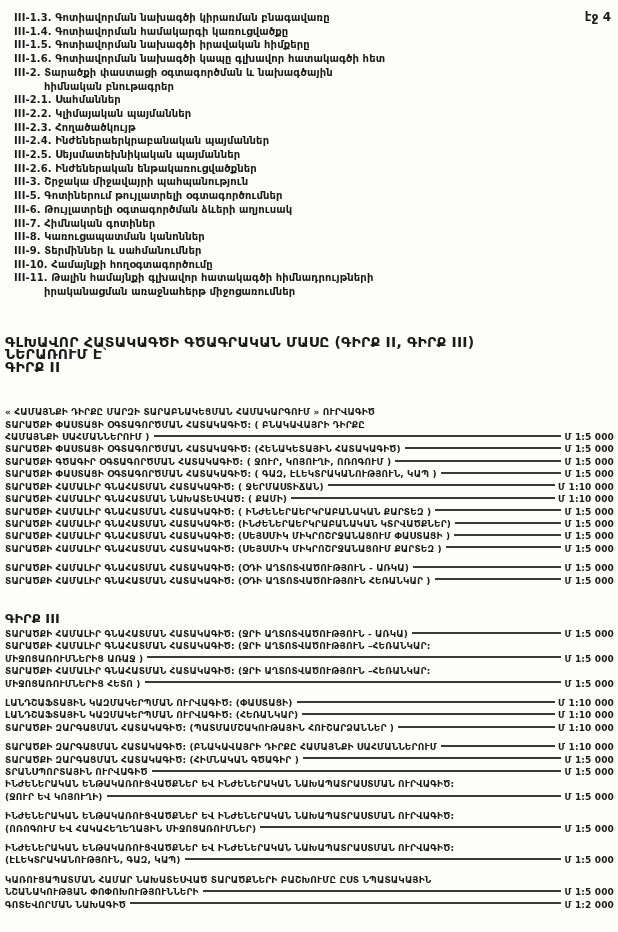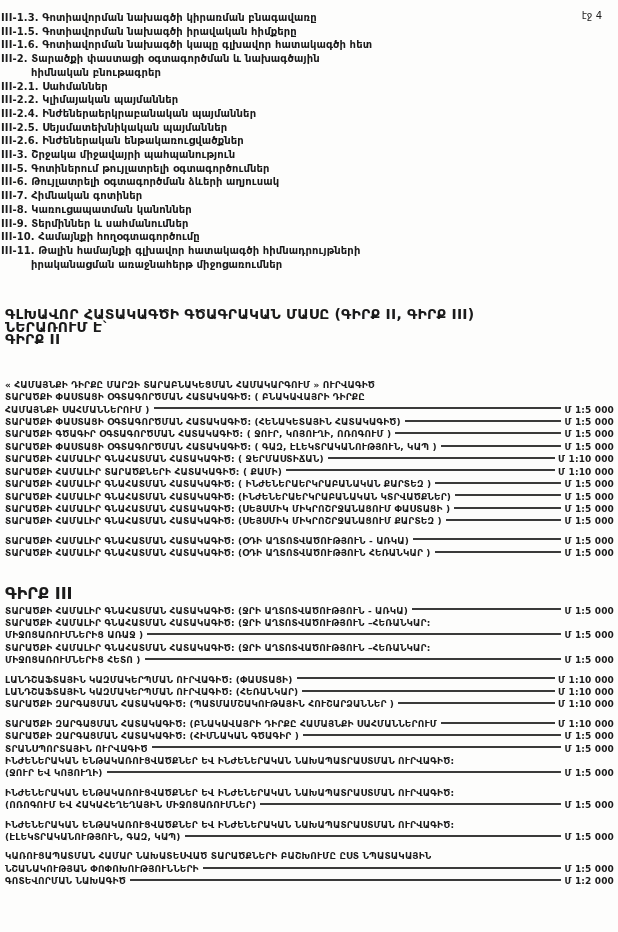--- a/index.html
+++ b/index.html
@@ -7,26 +7,26 @@
     width:618px;height:932px;
     background:#fdfdfc;
     font-family:"DejaVu Sans",sans-serif;
     color:#1b1b1b;
     overflow:hidden;
     position:relative;
     -webkit-font-smoothing:antialiased;
   }
   .page{position:relative;width:618px;height:932px;}
   .page-label{
-    position:absolute;top:10px;right:16px;
-    font-size:10px;font-weight:400;
+    position:absolute;top:10px;right:7px;
+    font-size:12px;font-weight:700;
   }
   
   .toc{
-    padding:11px 0 0 1px;
+    padding:11px 0 0 14px;
     font-size:10px;font-weight:700;
     line-height:13.7px;
     letter-spacing:0.1px;
   }
   .toc-line{white-space:nowrap;}
   .toc-line.indent{padding-left:30px;}
   
   .section-heading{
     margin:37px 0 0 5px;
     font-size:14px;font-weight:700;
@@ -36,21 +36,21 @@
   
   .entries{
     margin:33px 4px 0 5px;
     font-size:9px;font-weight:700;
     line-height:12.4px;
     letter-spacing:0.15px;
   }
   .entries.book3{margin-top:2px;}
   .book3-heading{
     margin:24px 0 0 5px;
-    font-size:16px;font-weight:700;
+    font-size:13px;font-weight:700;
   }
   .entry{margin:0;}
   .entry.gap{margin-top:7px;}
   .entry-line1{white-space:nowrap;overflow:hidden;}
   .entry-row{display:flex;align-items:center;}
   .entry-text{white-space:nowrap;flex:0 1 auto;overflow:hidden;}
   .leader{
     flex:1 1 6px;min-width:6px;
     border-bottom:2px solid #3a3a3a;
     margin:0 3px 3px 4px;
@@ -61,26 +61,28 @@
 </style>
 </head>
 <body>
 
 <div class="page">
 
   <div class="page-label">էջ 4</div>
 
   <div class="toc" id="toc">
       <div class="toc-line">III-1.3. Գոտիավորման նախագծի կիրառման բնագավառը</div>
+      <div class="toc-line">III-1.4. Գոտիավորման համակարգի կառուցվածքը</div>
       <div class="toc-line">III-1.5. Գոտիավորման նախագծի իրավական հիմքերը</div>
       <div class="toc-line">III-1.6. Գոտիավորման նախագծի կապը գլխավոր հատակագծի հետ</div>
       <div class="toc-line">III-2. Տարածքի փաստացի օգտագործման և նախագծային</div>
       <div class="toc-line indent">հիմնական բնութագրեր</div>
       <div class="toc-line">III-2.1. Սահմաններ</div>
       <div class="toc-line">III-2.2. Կլիմայական պայմաններ</div>
+      <div class="toc-line">III-2.3. Հողածածկույթ</div>
       <div class="toc-line">III-2.4. Ինժեներաերկրաբանական պայմաններ</div>
       <div class="toc-line">III-2.5. Սեյսմատեխնիկական պայմաններ</div>
       <div class="toc-line">III-2.6. Ինժեներական ենթակառուցվածքներ</div>
       <div class="toc-line">III-3. Շրջակա միջավայրի պահպանություն</div>
       <div class="toc-line">III-5. Գոտիներում թույլատրելի օգտագործումներ</div>
       <div class="toc-line">III-6. Թույլատրելի օգտագործման ձևերի աղյուսակ</div>
       <div class="toc-line">III-7. Հիմնական գոտիներ</div>
       <div class="toc-line">III-8. Կառուցապատման կանոններ</div>
       <div class="toc-line">III-9. Տերմիններ և սահմանումներ</div>
       <div class="toc-line">III-10. Համայնքի հողօգտագործումը</div>
@@ -131,21 +133,21 @@
       </div>
       <div class="entry">
         <div class="entry-row">
           <span class="entry-text">ՏԱՐԱԾՔԻ ՀԱՄԱԼԻՐ ԳՆԱՀԱՏՄԱՆ ՀԱՏԱԿԱԳԻԾ: ( ՋԵՐՄԱՍՏԻՃԱՆ)</span>
           <span class="leader"></span>
           <span class="scale-label">Մ 1:10 000</span>
         </div>
       </div>
       <div class="entry">
         <div class="entry-row">
-          <span class="entry-text">ՏԱՐԱԾՔԻ ՀԱՄԱԼԻՐ ՏԱՐԱԾՔՆԵՐԻ ՀԱՏԱԿԱԳԻԾ: ( ՔԱՄԻ)</span>
+          <span class="entry-text">ՏԱՐԱԾՔԻ ՀԱՄԱԼԻՐ ԳՆԱՀԱՏՄԱՆ ՆԱԽԱՏԵՍՎԱԾ: ( ՔԱՄԻ)</span>
           <span class="leader"></span>
           <span class="scale-label">Մ 1:10 000</span>
         </div>
       </div>
       <div class="entry">
         <div class="entry-row">
           <span class="entry-text">ՏԱՐԱԾՔԻ ՀԱՄԱԼԻՐ ԳՆԱՀԱՏՄԱՆ ՀԱՏԱԿԱԳԻԾ: ( ԻՆԺԵՆԵՐԱԵՐԿՐԱԲԱՆԱԿԱՆ ՔԱՐՏԵԶ )</span>
           <span class="leader"></span>
           <span class="scale-label">Մ 1:5 000</span>
         </div>

